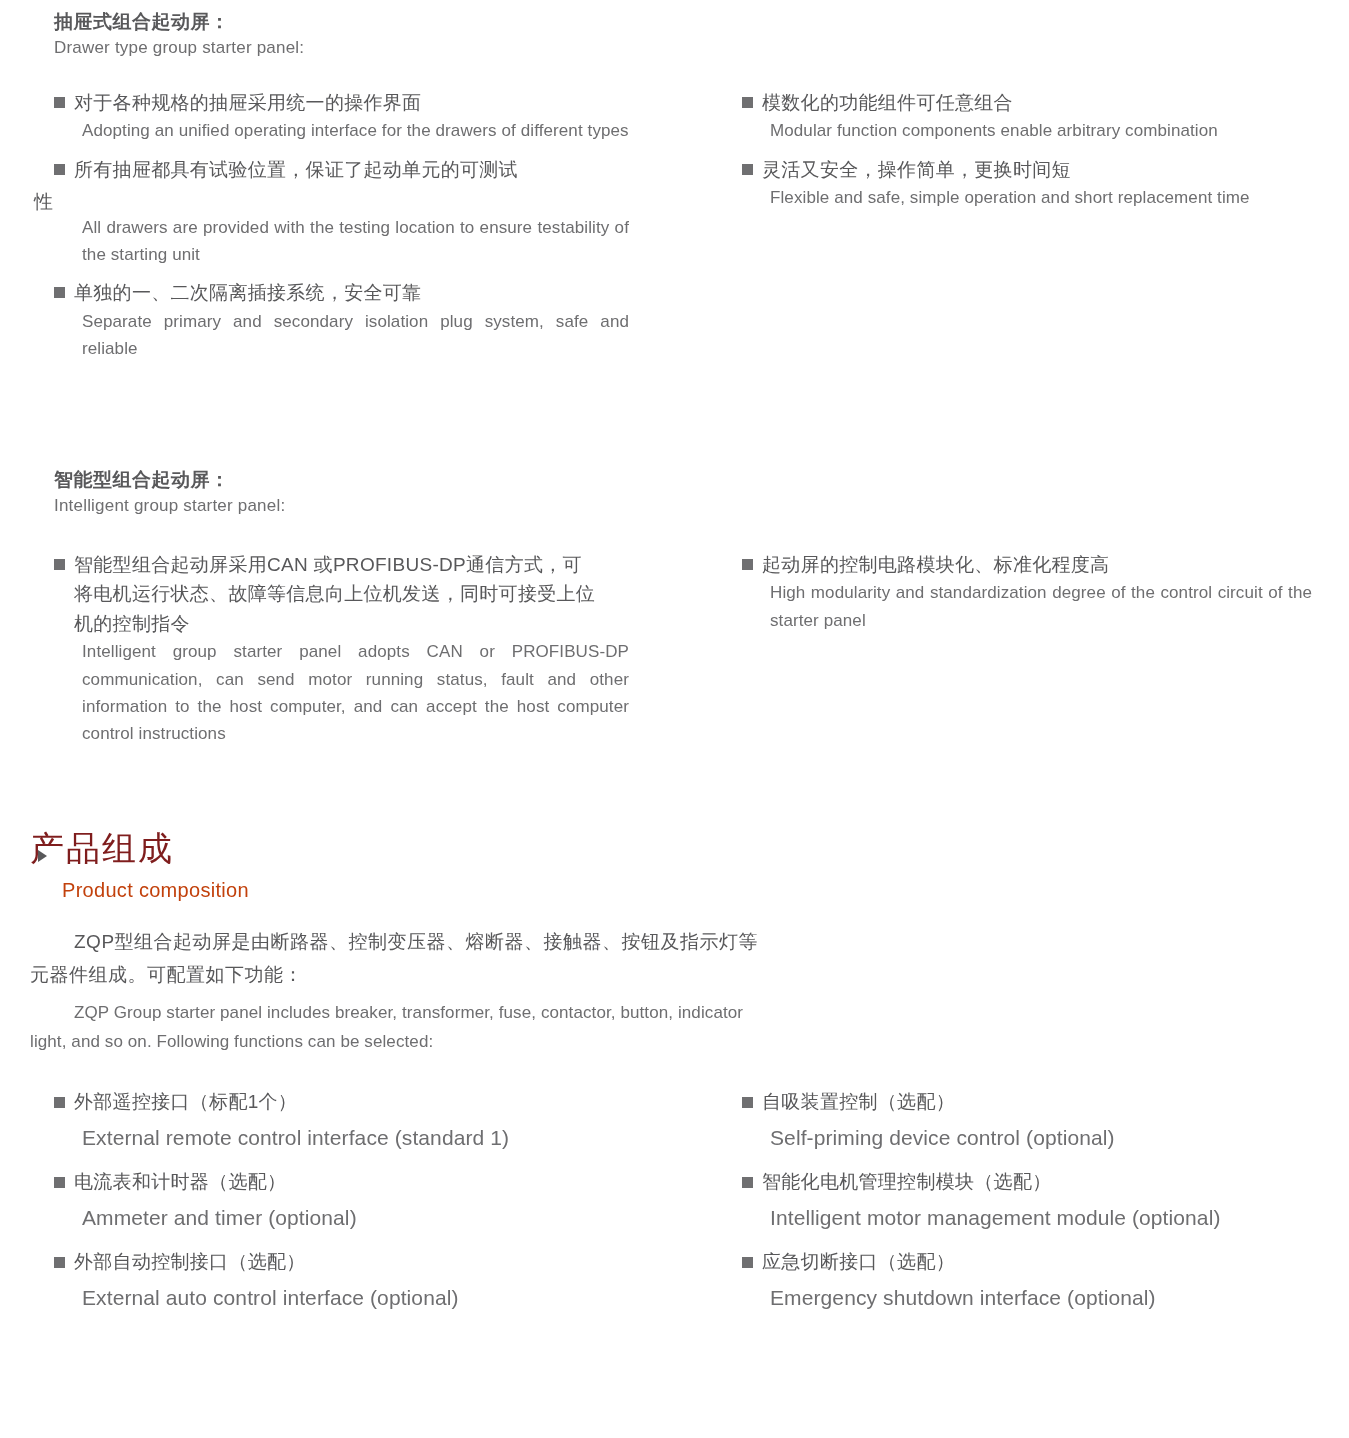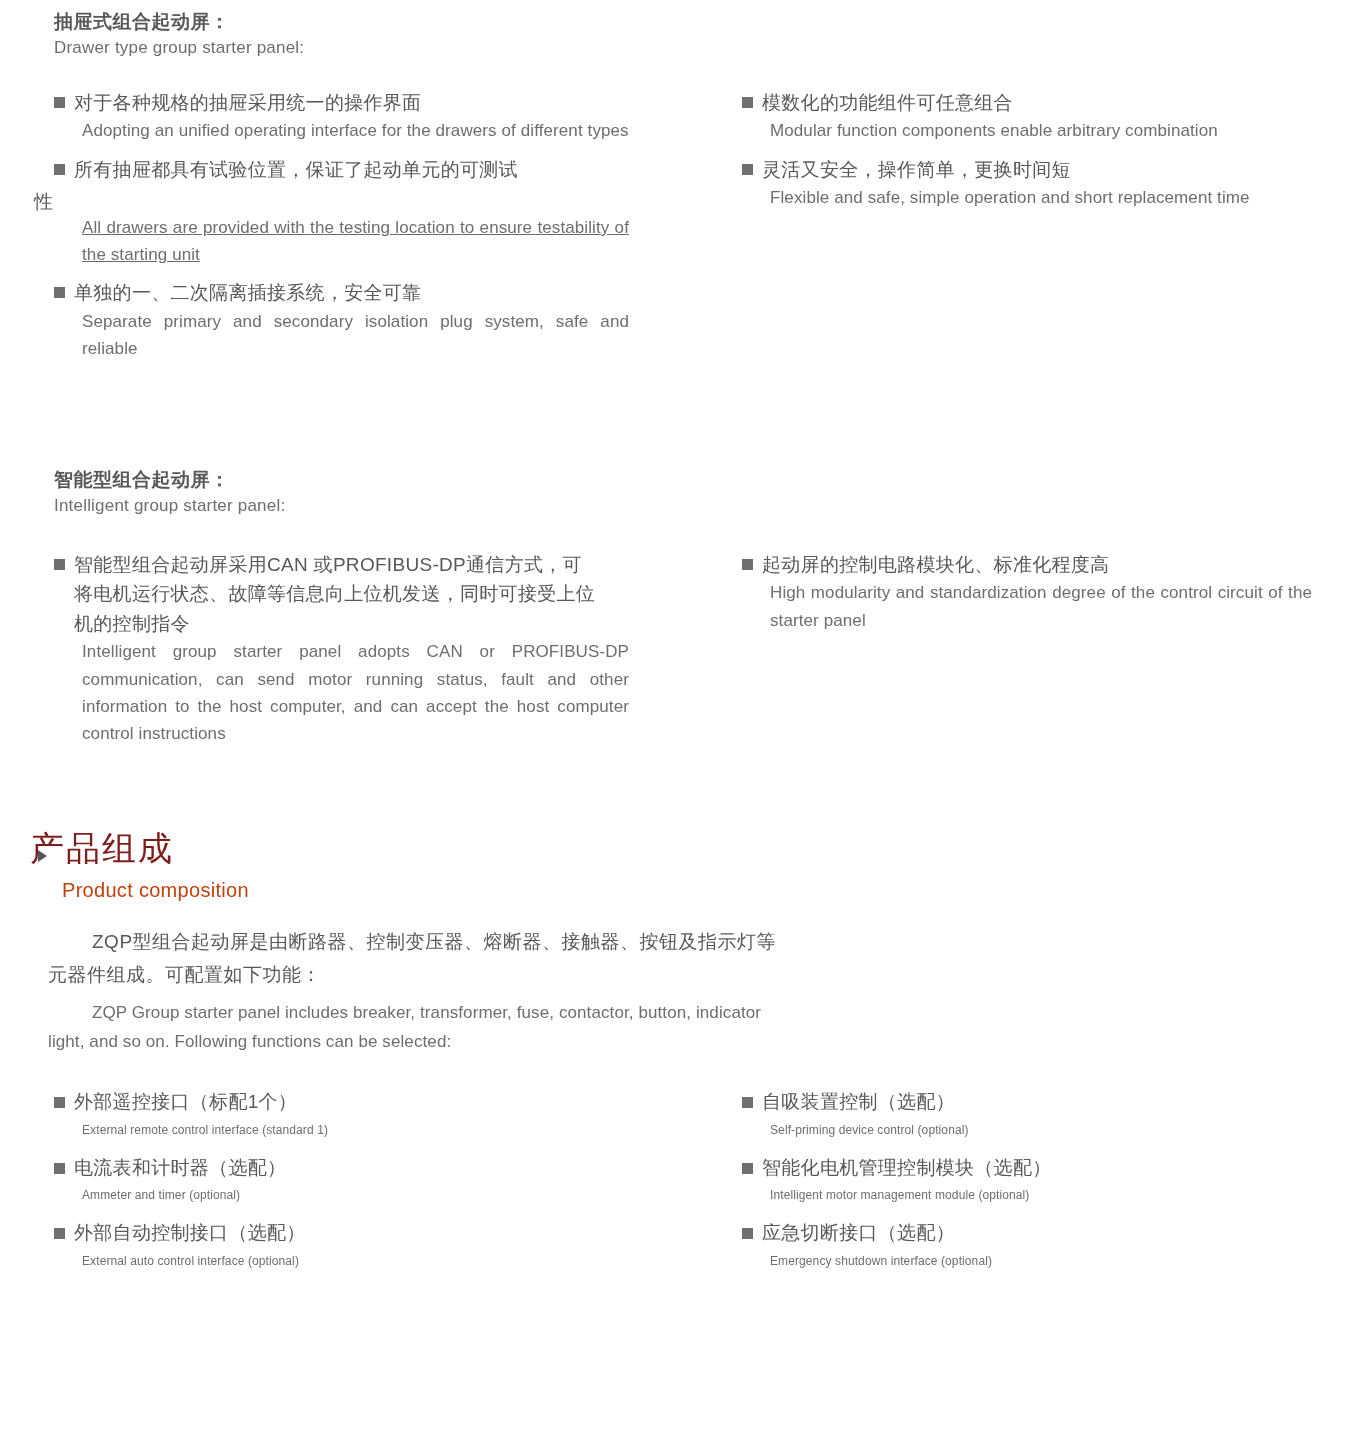--- a/index.html
+++ b/index.html
@@ -126,21 +126,21 @@
   .pc-en {
     font-size: 20px;
     color: #c2410c;
     letter-spacing: 0.3px;
     margin-left: 32px;
     margin-top: 10px;
   }
 
   #product-para {
     position: absolute;
-    left: 48px;
+    left: 30px;
     top: 925px;
     width: 880px;
   }
   .p-cn {
     font-size: 19px;
     color: #58585a;
     line-height: 1.75;
     letter-spacing: 0.5px;
   }
   .p-en {
@@ -156,21 +156,21 @@
   #feature-left { top: 1088px; }
   #feature-right { top: 1088px; }
 
   .f-cn {
     font-size: 19px;
     color: #58585a;
     line-height: 1.5;
     letter-spacing: 0.3px;
   }
   .f-en {
-    font-size: 12px;
+    font-size: 21px;
     color: #6e6e70;
     line-height: 1.6;
     margin-left: 28px;
     margin-top: 4px;
     letter-spacing: 0.1px;
   }
   .feature-item { margin-bottom: 14px; }
 </style>
 </head>
 <body>
@@ -193,21 +193,21 @@
     </div>
 
     <div>
       <div class="bullet-row">
         <span class="sq"></span>
         <span class="hang-wrap">
           <span class="b-cn">所有抽屉都具有试验位置，保证了起动单元的可测试</span>
           <span class="hang-char" style="top:32px;">性</span>
         </span>
       </div>
-      <div class="b-en indent-en" style="margin-top:30px;text-decoration:underline;">All drawers are provided with the testing location to ensure testability of the starting unit</div>
+      <div class="b-en indent-en" style="margin-top:30px;">All drawers are provided with the testing location to ensure testability of the starting unit</div>
     </div>
 
     <div>
       <div class="bullet-row">
         <span class="sq"></span>
         <span class="b-cn">单独的一、二次隔离插接系统，安全可靠</span>
       </div>
       <div class="b-en indent-en">Separate primary and secondary isolation plug system, safe and reliable</div>
     </div>
 

